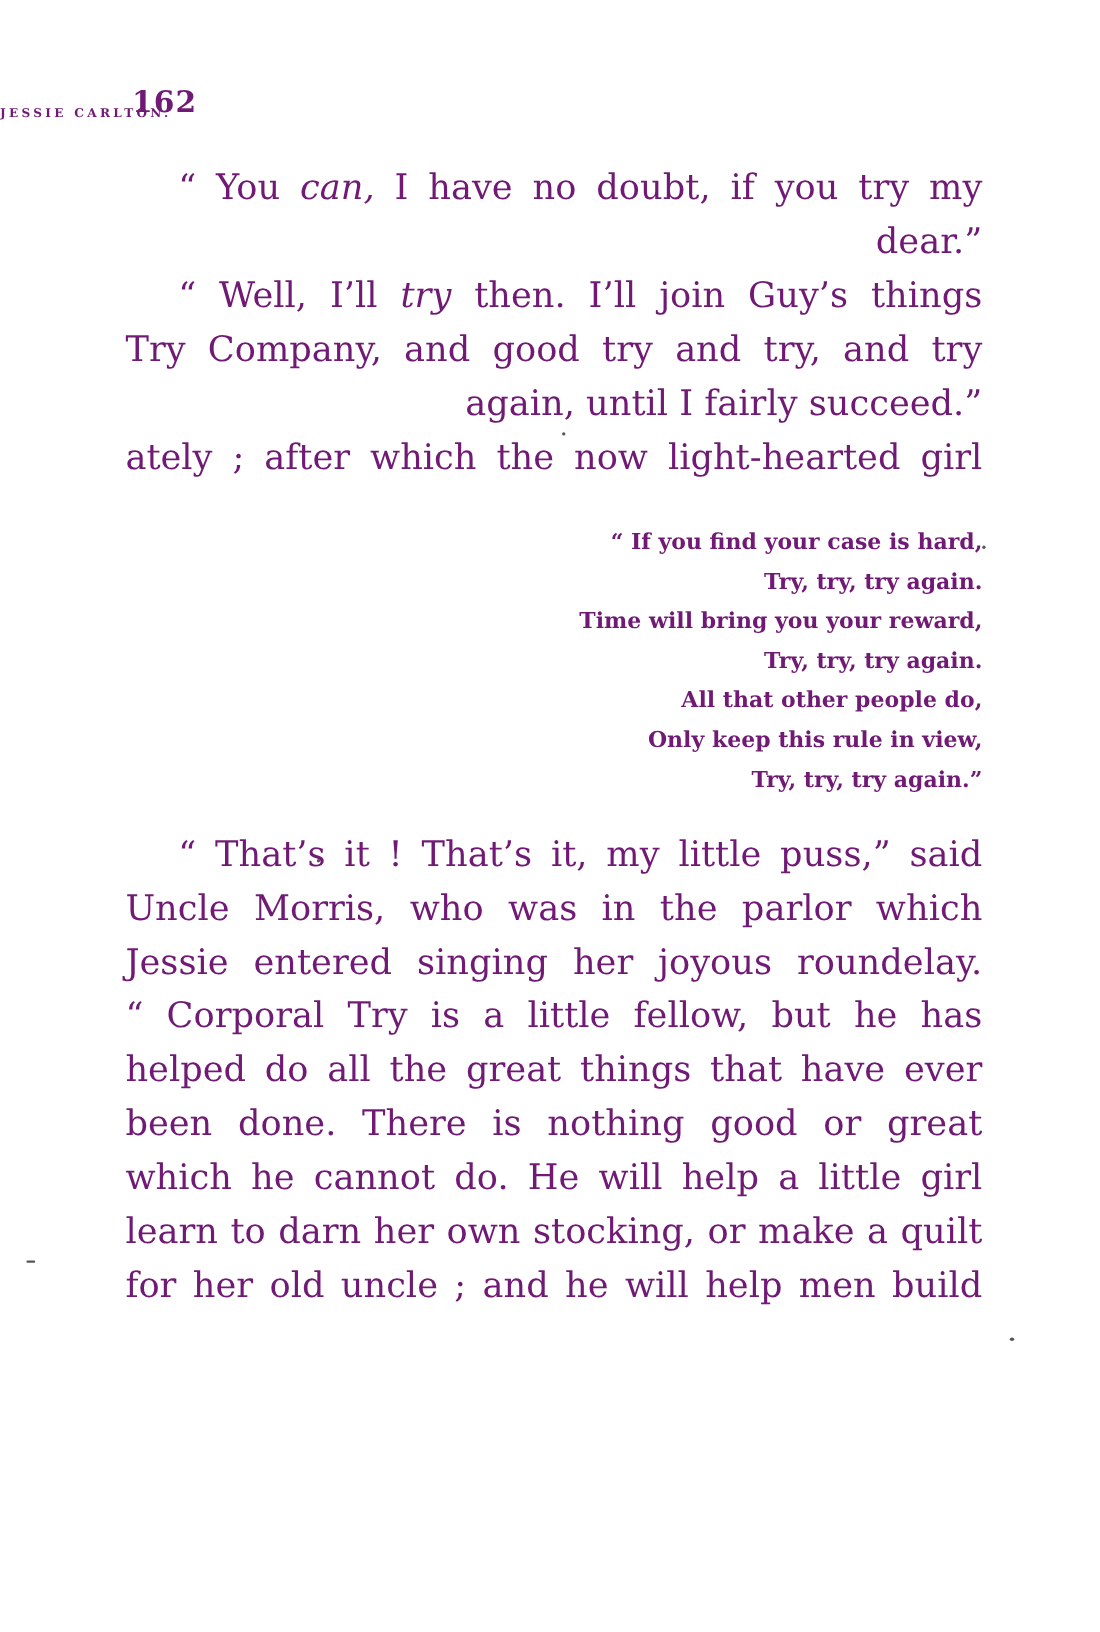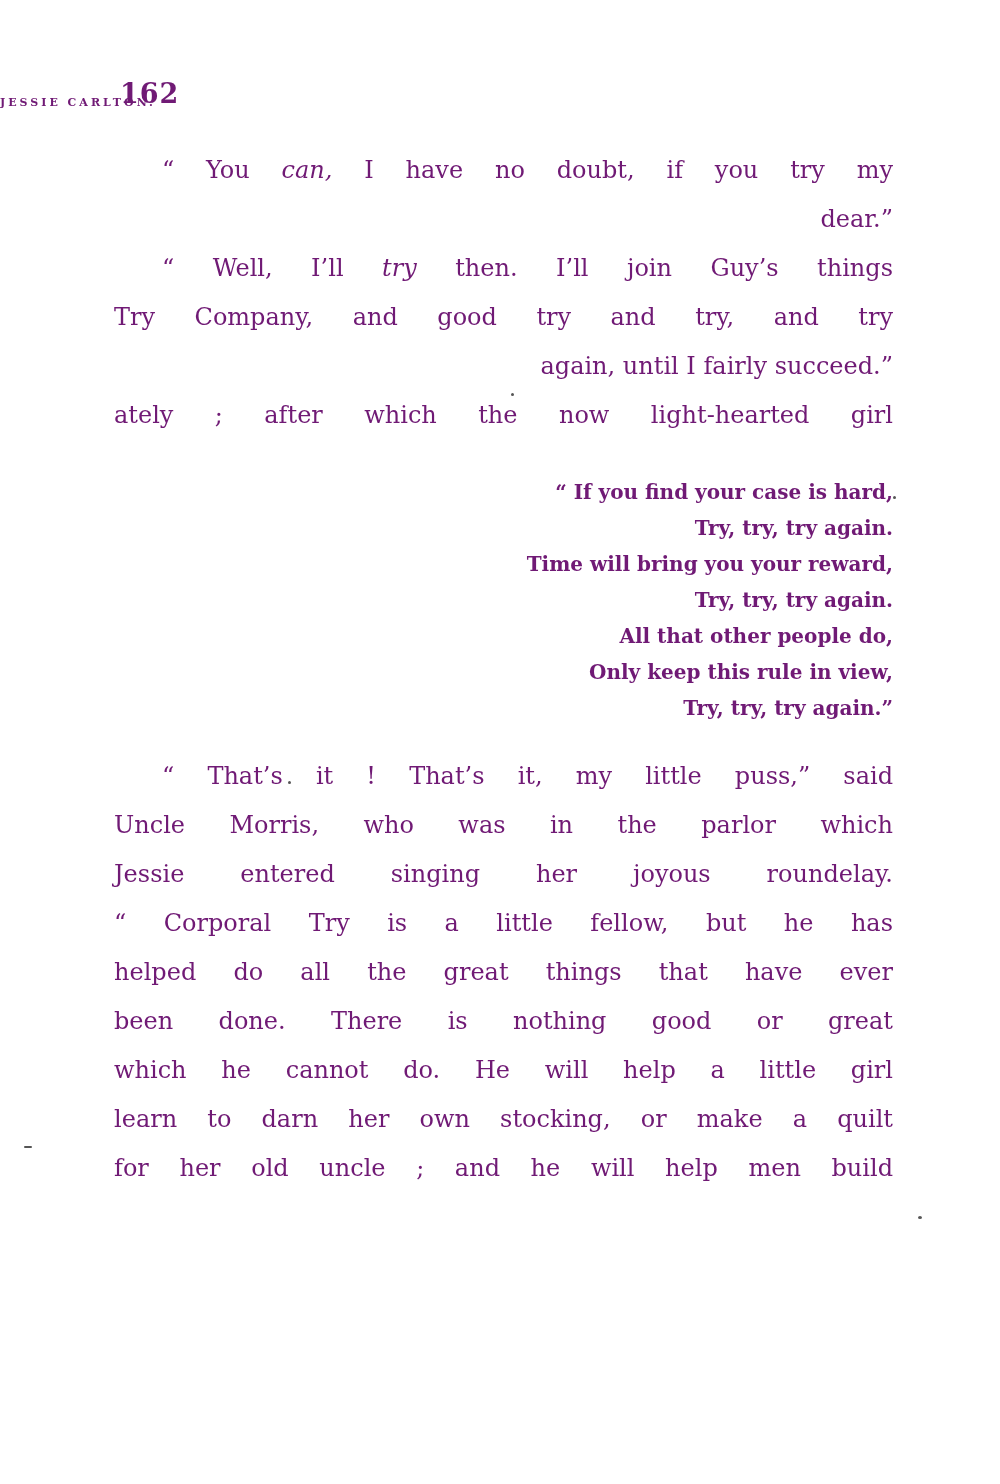--- a/index.html
+++ b/index.html
@@ -30,21 +30,21 @@
     letter-spacing: 3px;
     font-weight: bold;
   }
   .content {
     position: absolute;
     left: 114px;
     top: 146px;
     width: 779px;
   }
   .para.body .line {
-    font-size: 24px;
+    font-size: 32px;
     line-height: 49px;
   }
   .line { text-align: right; }
   .line.just {
     text-align: justify;
     text-align-last: justify;
   }
   .line.indent { text-indent: 48px; }
   .para.verse {
     margin: 34px 0 26px 183px;

